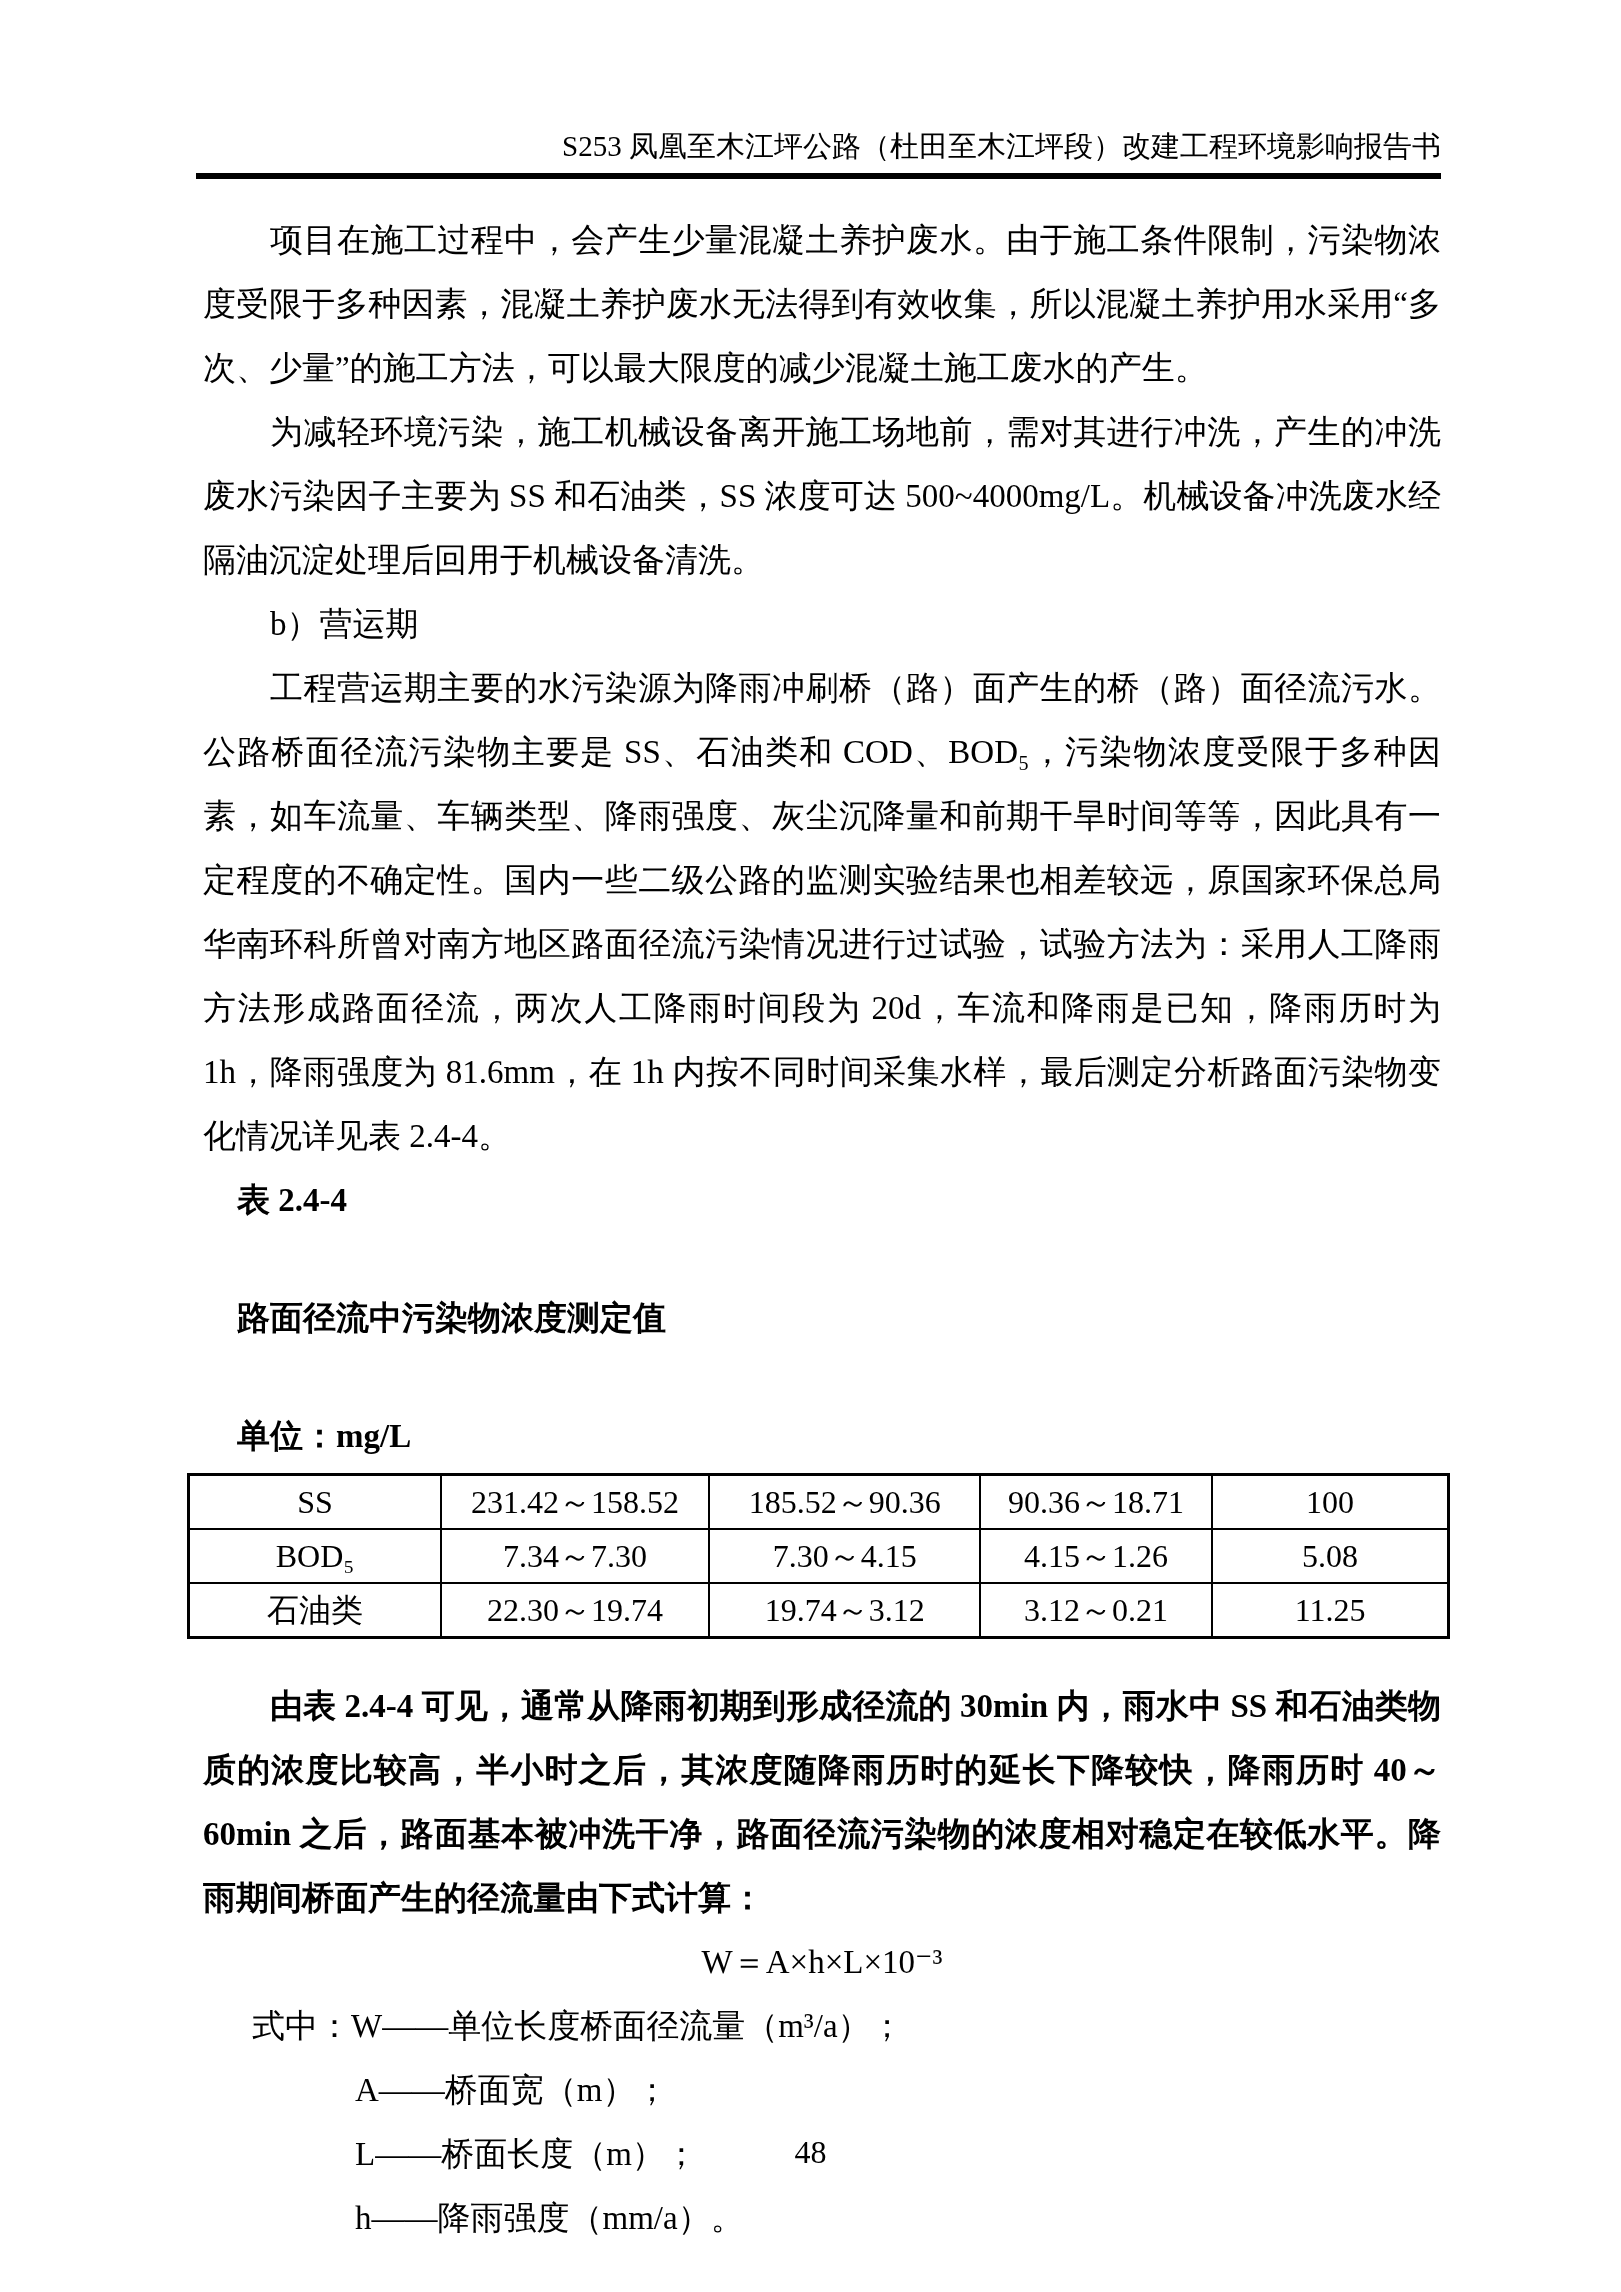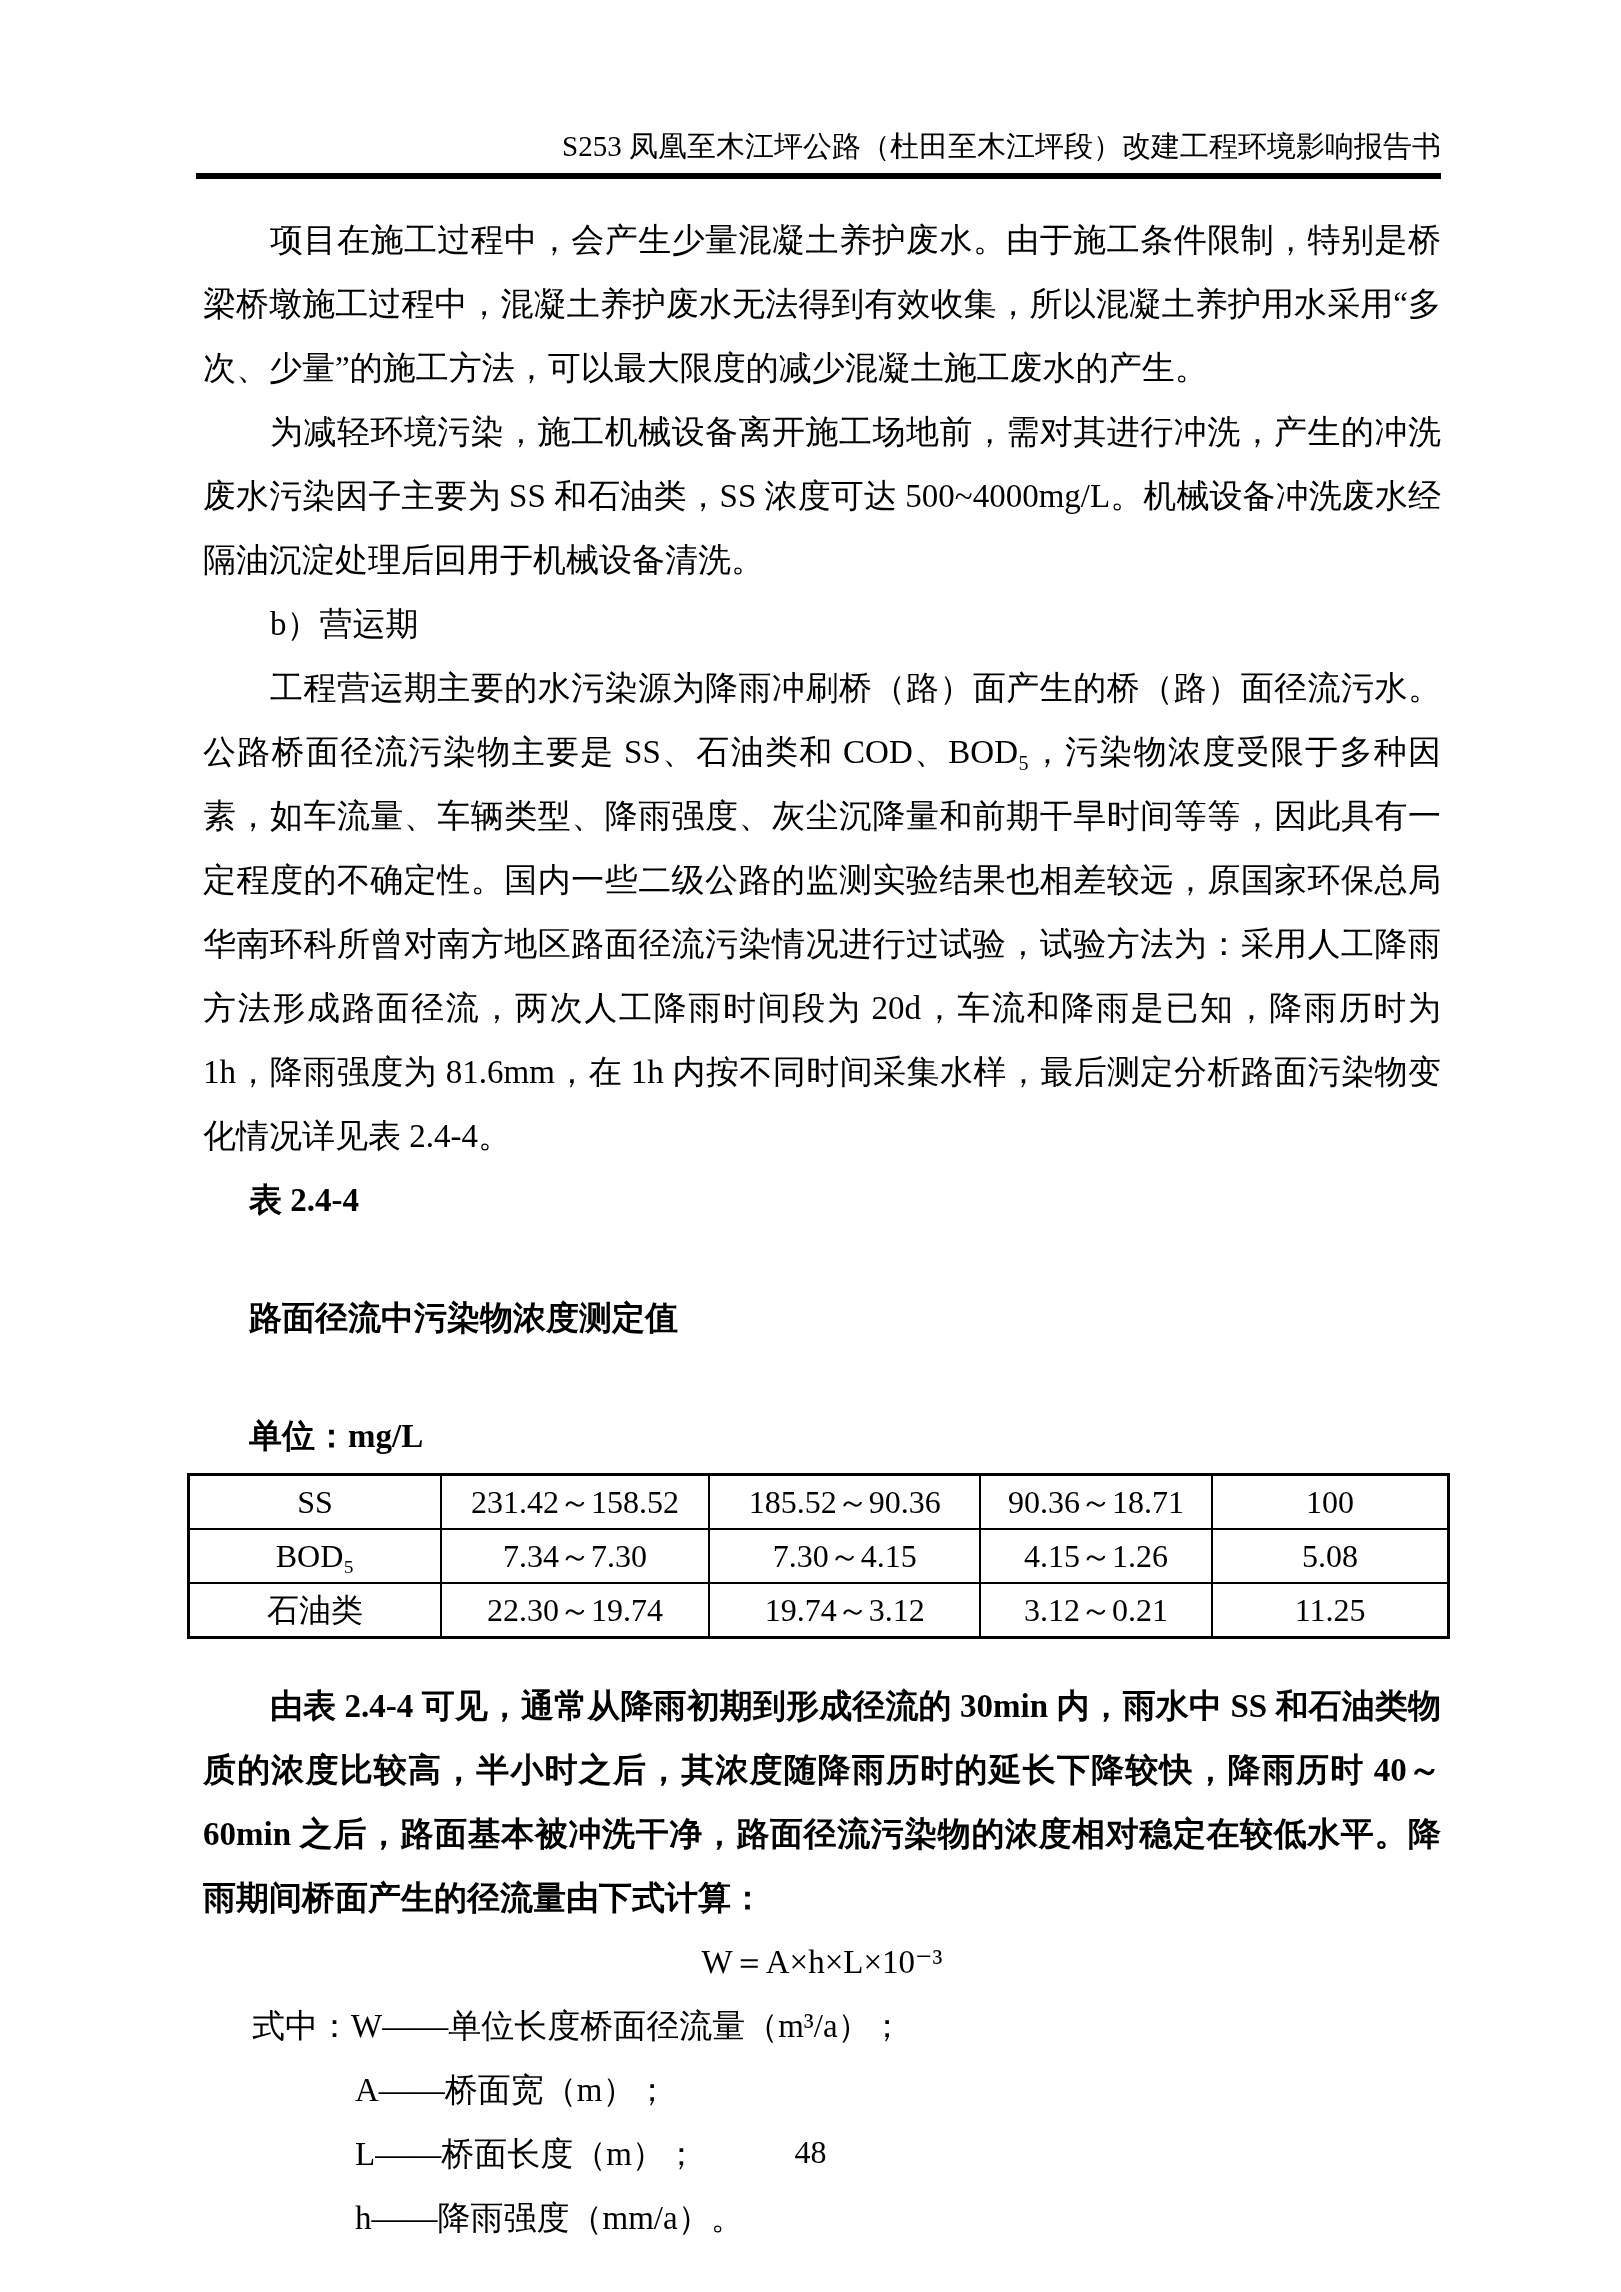--- a/index.html
+++ b/index.html
@@ -36,21 +36,21 @@
     display:flex;
     justify-content:center;
     align-items:baseline;
     gap:54px;
     font-weight:bold;
     line-height:64px;
     margin:0 0 4.9px 0;
     text-align:center;
     flex-direction:column;
   }
-  .table-caption .caption-unit{margin-left:46px;}
+  .table-caption .caption-unit{margin-left:34px;}
   .data-table{
     border-collapse:collapse;
     table-layout:fixed;
     margin-left:-15.7px;
     width:1263px;
     border:3.9px solid #000;
     font-size:32px;
   }
   .data-table td{
     border:2.9px solid #000;
@@ -82,21 +82,21 @@
 
 <div class="page">
 
   <div class="header">
     <span>S253 凤凰至木江坪公路（杜田至木江坪段）改建工程环境影响报告书</span>
   </div>
   <div class="header-rule"></div>
 
   <div class="content">
 
-    <p class="para">项目在施工过程中，会产生少量混凝土养护废水。由于施工条件限制，特别是桥梁桥墩施工过程中，混凝土养护废水无法得到有效收集，所以混凝土养护用水采用“多次、少量”的施工方法，可以最大限度的减少混凝土施工废水的产生。</p>
+    <p class="para">项目在施工过程中，会产生少量混凝土养护废水。由于施工条件限制，污染物浓度受限于多种因素，混凝土养护废水无法得到有效收集，所以混凝土养护用水采用“多次、少量”的施工方法，可以最大限度的减少混凝土施工废水的产生。</p>
 
     <p class="para">为减轻环境污染，施工机械设备离开施工场地前，需对其进行冲洗，产生的冲洗废水污染因子主要为 SS 和石油类，SS 浓度可达 500~4000mg/L。机械设备冲洗废水经隔油沉淀处理后回用于机械设备清洗。</p>
 
     <p class="para">b）营运期</p>
 
     <p class="para">工程营运期主要的水污染源为降雨冲刷桥（路）面产生的桥（路）面径流污水。公路桥面径流污染物主要是 SS、石油类和 COD、BOD₅，污染物浓度受限于多种因素，如车流量、车辆类型、降雨强度、灰尘沉降量和前期干旱时间等等，因此具有一定程度的不确定性。国内一些二级公路的监测实验结果也相差较远，原国家环保总局华南环科所曾对南方地区路面径流污染情况进行过试验，试验方法为：采用人工降雨方法形成路面径流，两次人工降雨时间段为 20d，车流和降雨是已知，降雨历时为 1h，降雨强度为 81.6mm，在 1h 内按不同时间采集水样，最后测定分析路面污染物变化情况详见表 2.4-4。</p>
 
     <div class="table-caption">
       <span class="caption-label">表 2.4-4</span>
       <span class="caption-title">路面径流中污染物浓度测定值</span>

